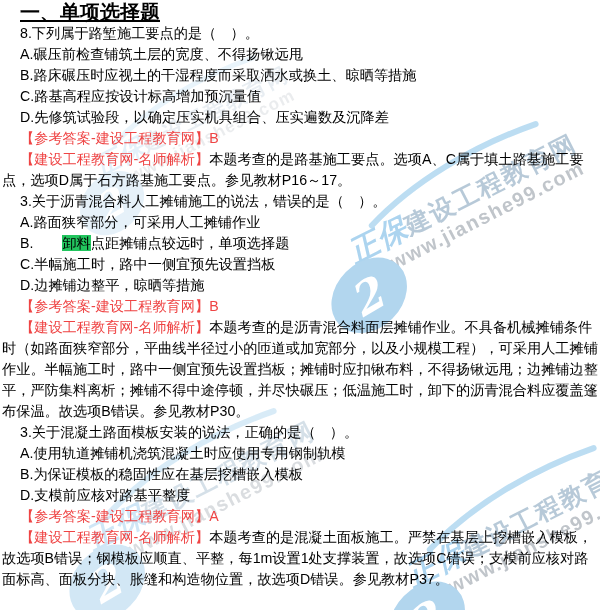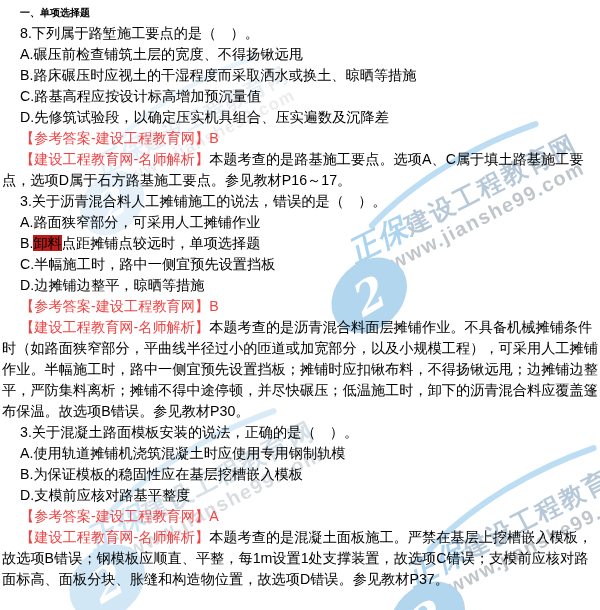--- a/index.html
+++ b/index.html
@@ -11,26 +11,26 @@
     overflow:hidden;
     position:relative;
   }
   
   .content{
     position:absolute;top:2px;left:2px;width:598px;
     z-index:2;
     font-size:14.2px;line-height:21px;
   }
   .section-heading{
-    font-weight:bold;font-size:10px;line-height:21px;
-    text-indent:24px;margin:0;
+    font-weight:bold;font-size:20px;line-height:21px;
+    text-indent:24px;margin:0;text-decoration:underline;
   }
   .content p{margin:0;text-indent:18px;word-break:break-all;}
   .red{color:#ef4444;}
-  .hl{background:#b91c1c;}
+  .hl{background:#22c55e;margin-left:29px;}
   
   .wm{
     position:absolute;width:270px;height:130px;
     z-index:1;pointer-events:none;
     transform-origin:135px 60px;
   }
   .wm .swoosh{position:absolute;left:58px;top:-6px;color:#b9dcf2;}
   .wm .row1{position:absolute;left:30px;top:16px;white-space:nowrap;}
   .wm .brand{font-size:30px;font-weight:bold;font-style:italic;color:#a8d2ef;letter-spacing:1px;}
   .wm .site{font-size:25px;font-weight:bold;color:#b4c7d6;letter-spacing:2px;}

